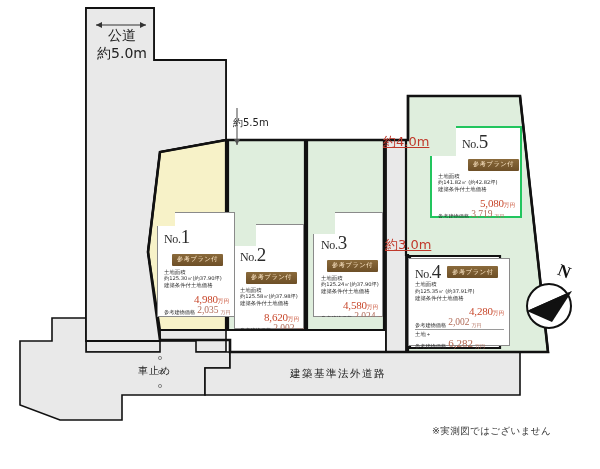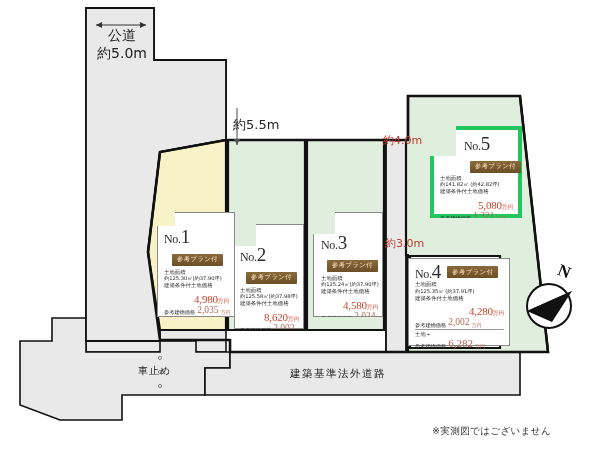--- a/index.html
+++ b/index.html
@@ -49,23 +49,23 @@
   .bigunit{font-size:5.6px;color:#c8482c;font-family:"DejaVu Sans",sans-serif;}
   .sub{white-space:nowrap;line-height:1;display:flex;align-items:flex-end;gap:2px;}
   .sub .k{font-size:5.2px;color:#2e2e2e;font-family:"DejaVu Sans",sans-serif;}
   .sub .v{font-family:"Liberation Serif","DejaVu Serif",serif;font-size:9.5px;color:#b06a57;}
   .sub .u{font-size:5px;color:#b06a57;font-family:"DejaVu Sans",sans-serif;}
   .sub2 .v{font-size:11px;color:#b2624c;}
   .rule{border-top:1px solid #9a9a9a;margin:1.5px 0 1px 0;}
 
   
   .ann{position:absolute;white-space:nowrap;font-family:"DejaVu Sans",sans-serif;}
-  .ann-red{color:#c0392b;font-size:11px;}
+  .ann-red{color:#c0392b;font-size:13px;text-decoration:underline;}
   .road-top{font-size:14px;color:#222;text-align:center;line-height:1.25;}
-  .dim{font-size:13px;color:#222;}
+  .dim{font-size:10px;color:#222;}
   .kuruma{font-size:10px;color:#222;letter-spacing:1px;}
   .gaidoro{font-size:10.5px;color:#222;letter-spacing:1.5px;}
   .note{font-size:9.5px;color:#333;letter-spacing:.4px;}
   .northN{font-family:"Liberation Serif","DejaVu Serif",serif;font-size:17px;font-weight:bold;color:#111;
           display:inline-block;transform:rotate(22deg);}
 </style>
 </head>
 <body>
 
 <div id="stage">
@@ -260,41 +260,41 @@
       <div class="sub sub2">
         <span class="k">参考建物価格</span>
         <span class="v">6,282</span>
         <span class="u">万円</span>
       </div>
     </div>
   </div>
 
   <div class="card" style="left:430px;top:126px;width:92px;height:92px;
               clip-path:polygon(0 30px,26px 30px,26px 0,100% 0,100% 100%,0 100%);
-              border:4px solid #22c55e;">
+              border:2px solid #22c55e;">
     <div style="padding:4px 5px 3px 6px;">
       <div style="margin-left:24px;">
         <div class="lotnum">
           <span class="no">No.</span><span class="dig">5</span>
         </div>
         <div style="margin:1px 0 2px 6px;">
           <span class="plan-badge">参考プラン付</span>
         </div>
       </div>
       <div class="lbl">土地面積</div>
       <div class="area">
         <span>約141.82㎡</span> <span>(約42.82坪)</span>
       </div>
       <div class="lbl">建築条件付土地価格</div>
       <div class="priceRow">
         <span class="bigprice">5,080</span><span class="bigunit">万円</span>
       </div>
       <div class="sub">
         <span class="k">参考建物価格</span>
-        <span class="v">1,321</span>
+        <span class="v">3,719</span>
         <span class="u">万円</span>
       </div>
       <div class="rule"></div>
       <div class="lbl">土地＋</div>
       <div class="sub sub2">
         <span class="k">参考建物価格</span>
         <span class="v">7,071</span>
         <span class="u">万円</span>
       </div>
     </div>

